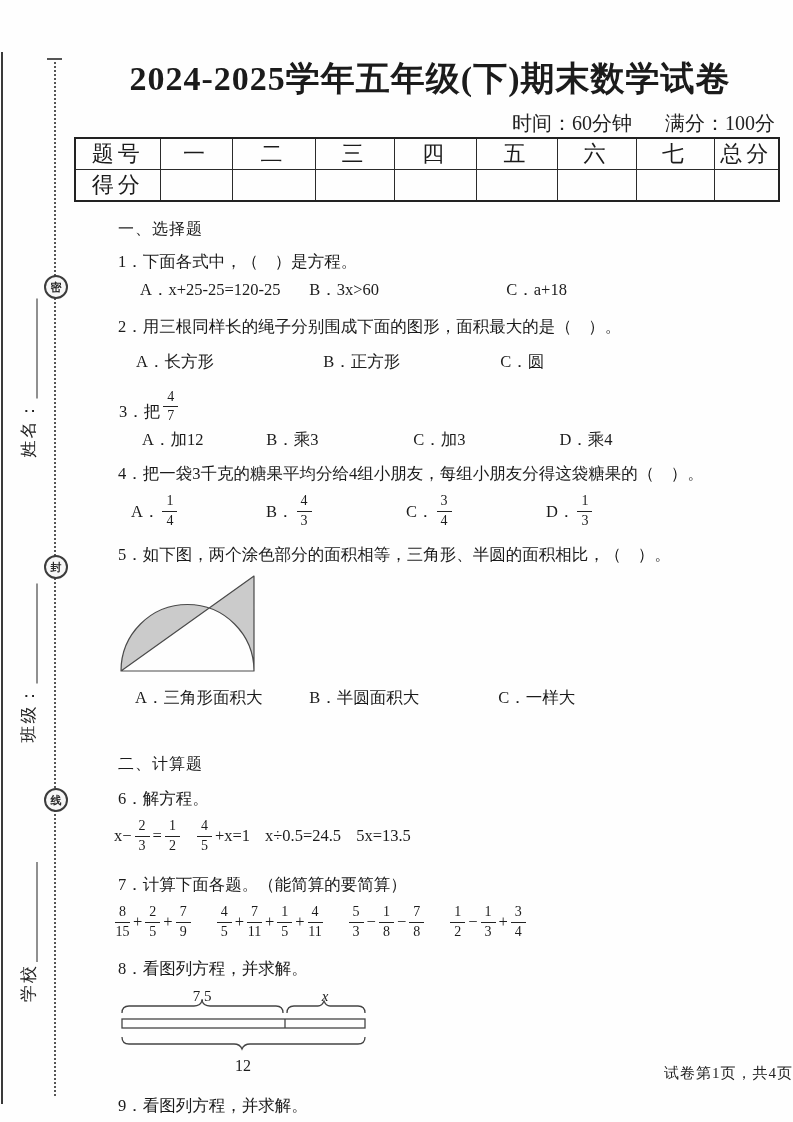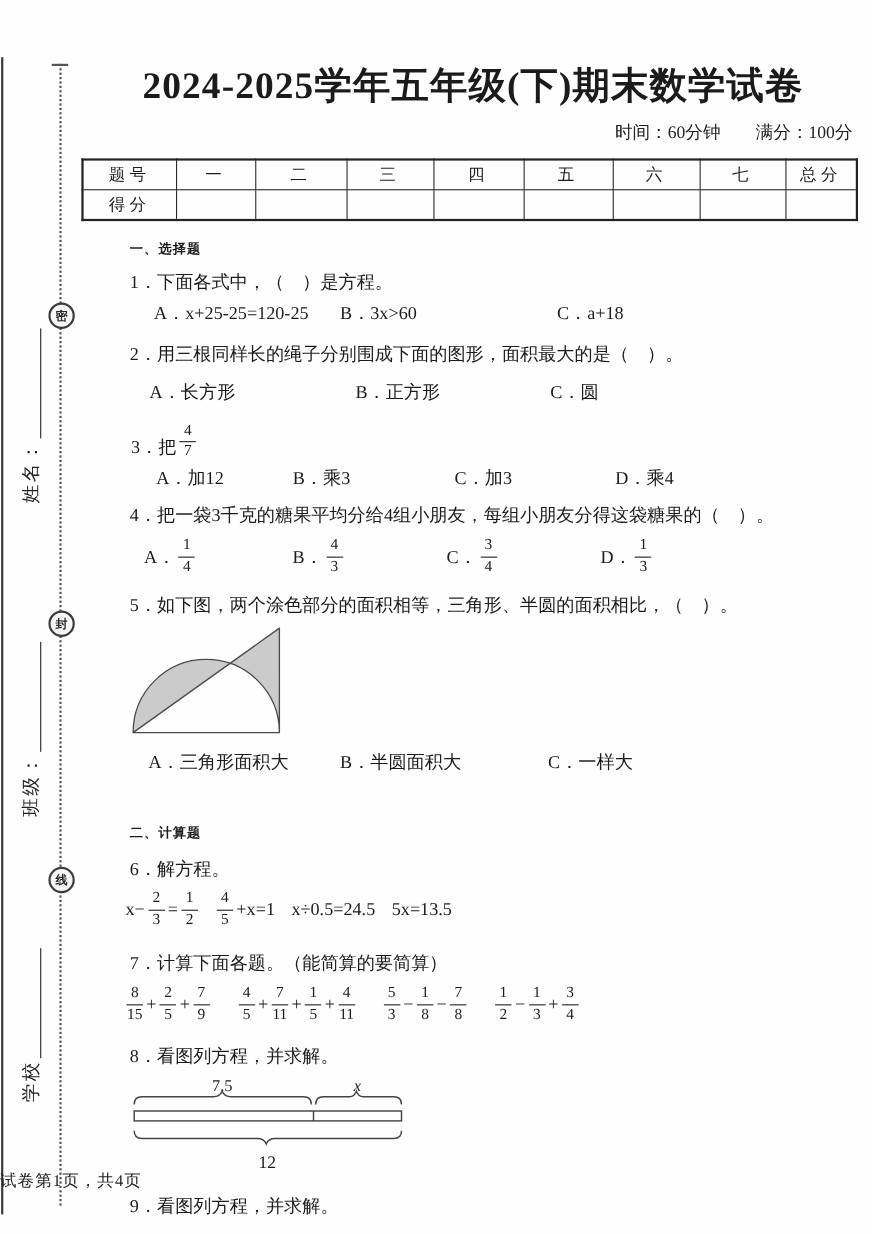--- a/index.html
+++ b/index.html
@@ -15,29 +15,29 @@
       display:flex;align-items:center;justify-content:center;
       font-size:11px;font-weight:bold;color:#2a2a2a;background:#f7f7f7;z-index:2}
   .seal-label{position:absolute;left:28px;transform:translate(-50%,-50%) rotate(-90deg);
       white-space:nowrap;font-size:17px;color:#222;letter-spacing:2px}
   .seal-label .blank{display:inline-block;width:100px;height:1em;
       border-bottom:1.5px solid #222;vertical-align:-4px;margin-left:2px}
 
   
   .content{position:absolute;left:85px;top:0;width:690px}
   h1{font-size:34px;line-height:46px;margin:56px 0 0;text-align:center;font-weight:bold;letter-spacing:1px}
-  .meta{margin-top:8px;text-align:right;font-size:16px;color:#222}
+  .meta{margin-top:8px;text-align:right;font-size:20px;color:#222}
   .meta span + span{margin-left:28px}
 
-  table.score-table{border-collapse:collapse;margin-top:13px;margin-left:-11px;width:704px;
-      table-layout:fixed;font-size:15px}
+  table.score-table{border-collapse:collapse;margin-left:-11px;width:704px;
+      table-layout:fixed;font-size:22px}
   table.score-table td{border:1.2px solid #2b2b2b;height:26px;text-align:center;letter-spacing:4px;padding:0}
   table.score-table{border:2px solid #222}
 
-  .sec-title{margin-top:17px;margin-left:33px;font-size:12px;font-weight:bold;letter-spacing:1px}
+  .sec-title{margin-top:17px;margin-left:33px;font-size:16px;font-weight:normal;letter-spacing:1px}
   .sec-title.s2{margin-top:44px}
   .qs{padding-left:33px;font-size:16.5px}
   .q-text{margin-top:9px;line-height:25px}
   .q-text.tall{display:flex;align-items:flex-end;min-height:44px;margin-top:6px}
   .opts{margin-top:3px;line-height:25px;padding-left:22px;white-space:nowrap}
   .opts .opt{display:inline-block}
   .opts.frac-opts{display:flex;align-items:center;min-height:40px;margin-top:5px}
   .opts.frac-opts .opt{display:inline-flex;align-items:center}
 
   .frac{display:inline-flex;flex-direction:column;align-items:center;line-height:1.15;
@@ -49,21 +49,21 @@
   .expr-row{display:flex;align-items:center;gap:13px;min-height:42px;margin-top:4px}
   .expr-row.wide{gap:22px}
   .expr{display:inline-flex;align-items:center}
 
   svg.fig{display:block;margin-top:4px}
   svg.fig path.shape{stroke:#4a4a4a;stroke-width:1.2;stroke-linejoin:round}
   svg.bar-model{display:block;margin-top:6px;margin-left:2px}
   svg.bar-model path,svg.bar-model rect,svg.bar-model line{fill:none;stroke:#444;stroke-width:1.3}
   svg.bar-model text{fill:#1b1b1b;stroke:none}
 
-  .footer{position:absolute;top:1064px;left:0;width:793px;text-align:left;
+  .footer{position:absolute;top:1064px;left:0;width:793px;text-align:right;
       font-size:15px;letter-spacing:1px;color:#222}
 </style>
 </head>
 <body>
 
 <div class="edge-line"></div>
 <div class="seal-line"></div>
 <div class="seal-tick"></div>
 
 <div class="seal-badge" style="top:287px">密</div>

